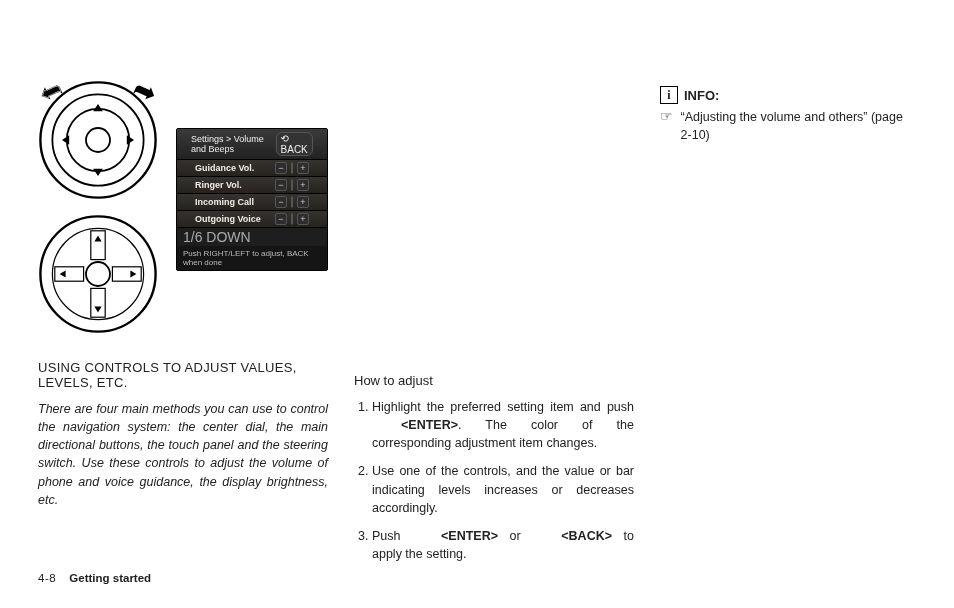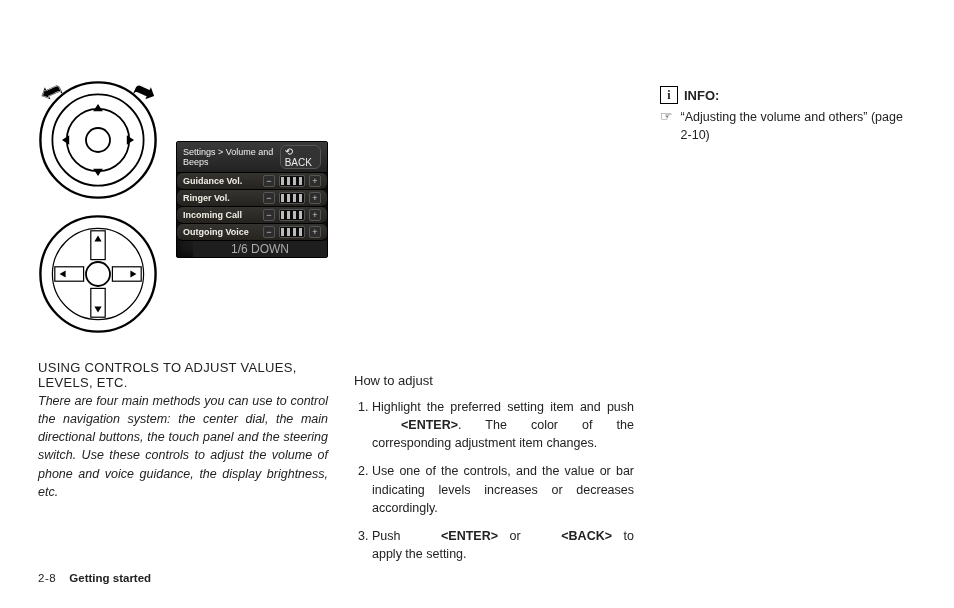--- a/index.html
+++ b/index.html
@@ -58,36 +58,35 @@
     width: 238px;
     background: #1a1a1a;
     border: 1px solid #000;
     border-radius: 2px;
     color: #ddd;
     font-size: 9px;
     box-shadow: inset 0 0 12px #000;
   }
   .screen .titlebar {
     display: flex; align-items: center; justify-content: space-between;
-    padding: 3px 6px;
+    padding: 3px 14px;
     background: linear-gradient(#3a3a3a,#222);
     border-bottom: 1px solid #000;
     font-size: 9px;
     color: #eee;
   }
   .screen .titlebar .back {
     font-size: 10px; background:#333; border:1px solid #555; padding:0 4px; border-radius:6px;
   }
   .screen .row {
     display:flex; align-items:center; gap:4px;
-    padding:2px 6px;
+    padding:2px 18px;
     border-bottom:1px solid #000;
     background: linear-gradient(#353330,#26231f);
     position: relative;
-    border-radius: 6px;
   }
   .screen .row .lbl {
     width: 76px; font-weight:bold; color:#f0ede6;
     white-space: nowrap; overflow:hidden;
   }
   .screen .bar {
     flex:1;
     height:10px;
     background:#0b0b0b;
     border:1px solid #555;
@@ -115,31 +114,30 @@
     left:80px; right:6px; top:1px; bottom:1px;
     border:2px solid #ddd;
     background: linear-gradient(90deg, transparent 0 35%, rgba(255,255,255,.15) 35% 65%, transparent 65%);
     pointer-events:none;
   }
   .screen .footer{
     padding:3px 6px; font-size:8px; color:#bbb;
     background:#151515; display:flex; justify-content:space-between;
   }
   .screen .pager{
-    text-align:center; font-size:12px; color:#aaa; padding:1px 6px;
+    text-align:left; font-size:14px; color:#aaa; padding:1px 6px;
     background:#1e1e1e;
-    margin-left:16px;
   }
 
   
   h2.section {
     font-size: 13px;
     letter-spacing: .3px;
     font-weight: 400;
-    margin: 0 0 2px 0;
+    margin: 0 0 10px 0;
   }
   h3.sub {
     font-size: 13px;
     font-weight: 400;
     margin: 11px 0 10px 0;
   }
   p { margin: 0 0 10px 0; line-height: 1.45; text-align: justify; }
   .just p { text-align: justify; text-justify: inter-word; font-style: italic; }
   ol.steps { margin:0; padding-left: 18px; }
   ol.steps li { margin-bottom: 10px; line-height:1.45; text-align: justify; }
@@ -232,20 +230,23 @@
           <div class="bar"></div>
           <span class="pm">+</span>
         </div>
         <div class="row">
           <span class="lbl">Outgoing Voice</span>
           <span class="pm">−</span>
           <div class="bar"></div>
           <span class="pm">+</span>
         </div>
         <div class="pager">1/6   DOWN</div>
+        <div class="footer">
+          <span>Push RIGHT/LEFT to adjust, BACK when done</span>
+        </div>
       </div>
     </div>
 
     <h2 class="section">USING CONTROLS TO ADJUST VALUES, LEVELS, ETC.</h2>
     <div class="just">
       <p>There are four main methods you can use to control the navigation system: the center dial, the main directional buttons, the touch panel and the steering switch. Use these controls to adjust the volume of phone and voice guidance, the display brightness, etc.</p>
     </div>
   </div>
 
   <div class="col col-mid" style="padding-top:282px;">
@@ -270,15 +271,15 @@
     </div>
     <div class="xref">
       <span class="hand">☞</span>
       <span class="txt">“Adjusting the volume and others” (page 2-10)</span>
     </div>
   </div>
 
 </div>
 
 <div class="page-foot">
-  <span class="num">2-8</span>
+  <span class="num">4-8</span>
   <span class="chap">Getting started</span>
 </div>
 
 </body></html>

